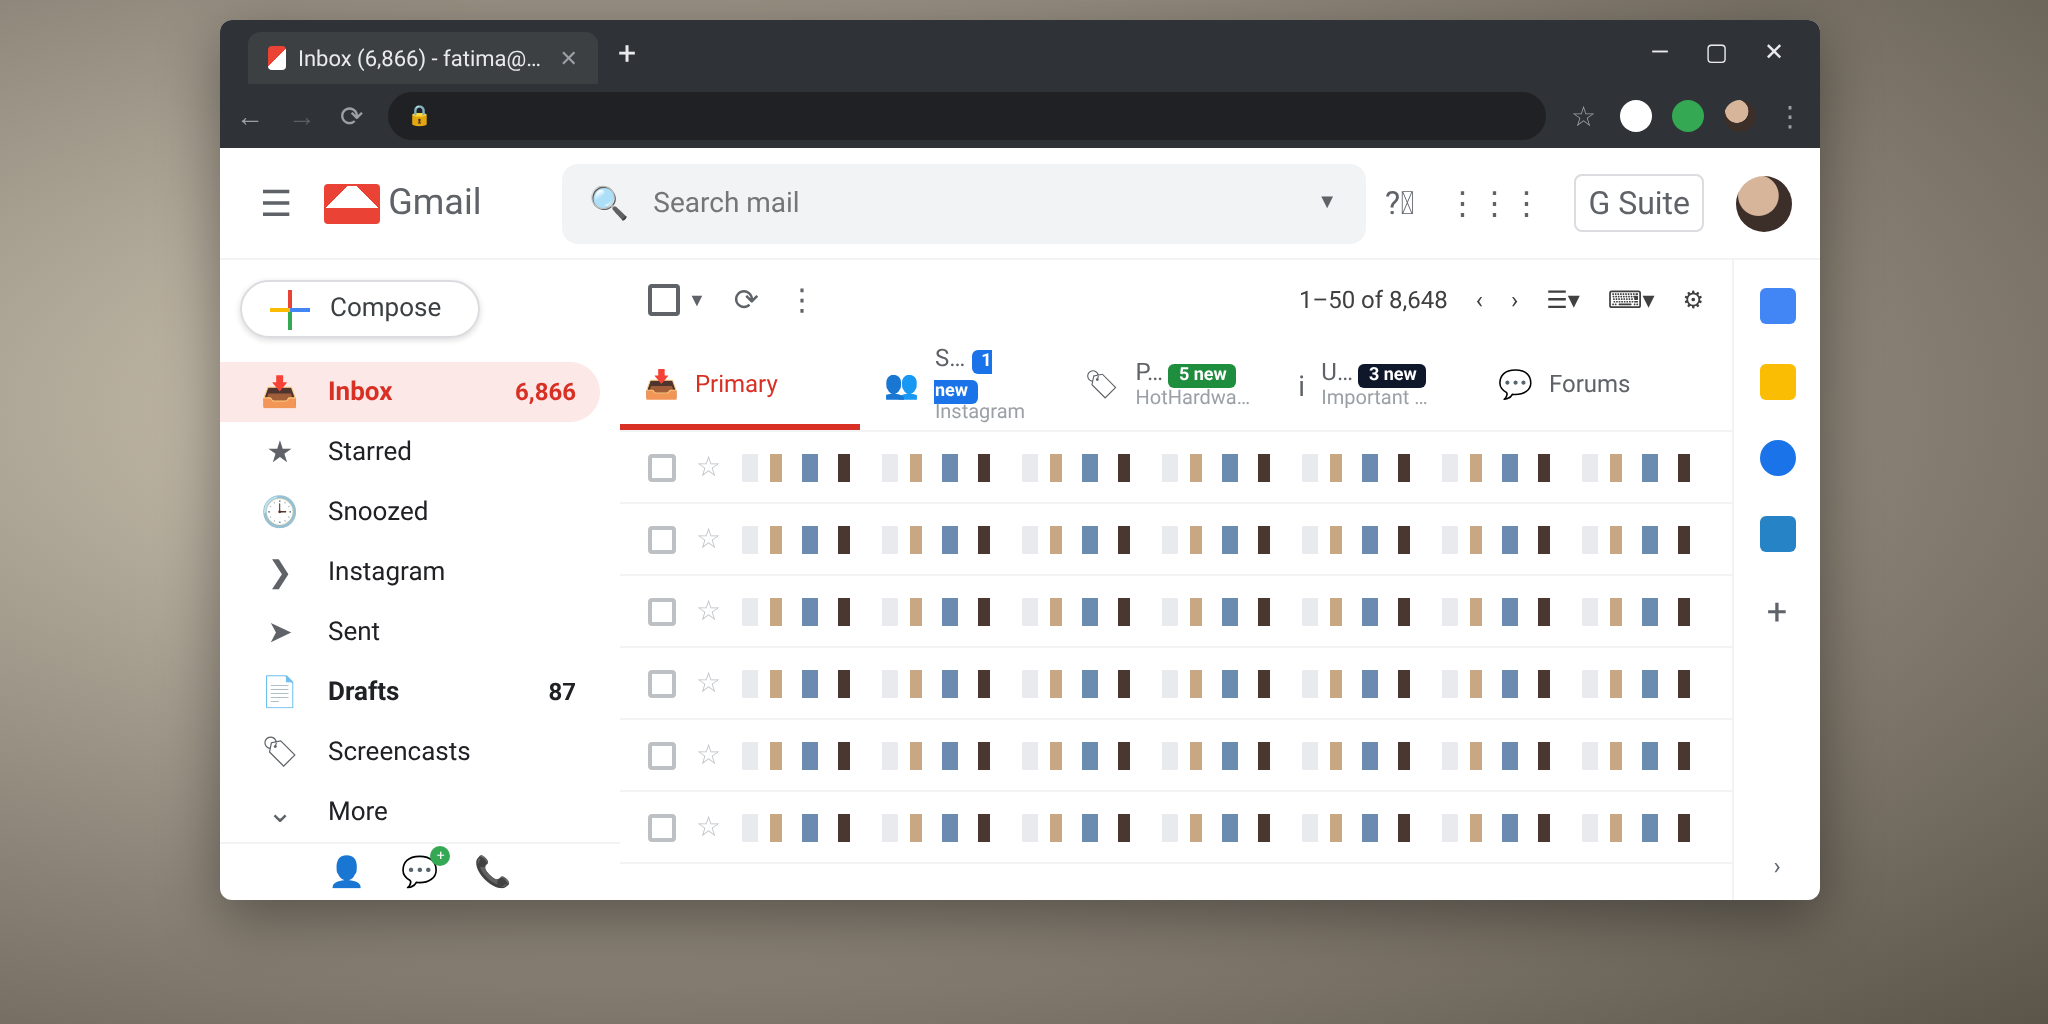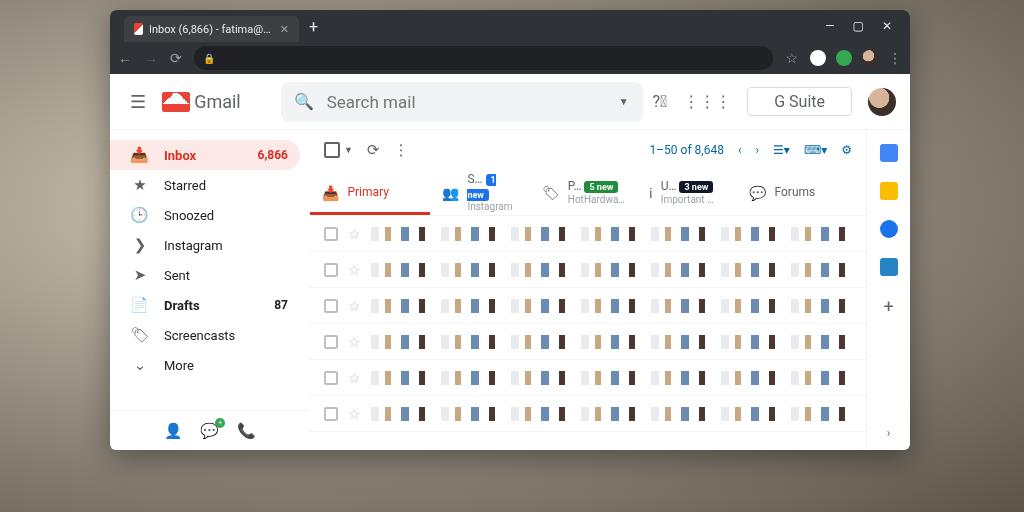--- a/index.html
+++ b/index.html
@@ -20,25 +20,25 @@
 .url{color:#e8eaed;font-size:12px}
 .addr-right{display:flex;gap:10px;align-items:center}
 .ext-icon{width:16px;height:16px;border-radius:50%}
 .gmail-header{height:56px;display:flex;align-items:center;padding:0 14px;gap:10px;border-bottom:1px solid #f1f3f4}
 .hamburger{color:#5f6368;font-size:18px;cursor:pointer;padding:6px}
 .gmail-logo{display:flex;align-items:flex-end;gap:4px}
 .gmail-m{width:28px;height:20px;position:relative}
 .gmail-m::before{content:"";position:absolute;inset:0;background:linear-gradient(135deg,#ea4335 0 25%,transparent 25%),linear-gradient(-135deg,#ea4335 0 25%,transparent 25%),linear-gradient(#fff 60%,#ea4335 60%);border:1px solid #ea4335;border-radius:2px}
 .gmail-text{font-size:18px;color:#5f6368}
 .searchbox{flex:1;max-width:420px;height:40px;background:#f1f3f4;border-radius:8px;display:flex;align-items:center;padding:0 14px;gap:12px;margin-left:30px}
-.searchbox input{border:none;background:transparent;outline:none;font-size:17px;color:#5f6368;flex:1}
+.searchbox input{border:none;background:transparent;outline:none;font-size:14px;color:#5f6368;flex:1}
 .search-dd{color:#5f6368;font-size:10px;cursor:pointer}
 .hdr-right{margin-left:auto;display:flex;align-items:center;gap:16px}
 .hdr-icon{color:#5f6368;font-size:16px;cursor:pointer}
-.gsuite{border:1px solid #dadce0;border-radius:4px;padding:4px 26px;font-size:16px;color:#5f6368;display:flex;align-items:center}
+.gsuite{border:1px solid #dadce0;border-radius:4px;padding:4px 6px;font-size:16px;color:#5f6368;display:flex;align-items:center}
 .avatar{width:28px;height:28px;border-radius:50%;background:radial-gradient(circle at 40% 35%,#d7b59a 0 40%,#3c2e28 42%);cursor:pointer}
 .body-area{flex:1;display:flex;overflow:hidden}
 .sidebar{width:200px;display:flex;flex-direction:column;padding-top:10px}
 .compose{margin:0 0 12px 10px;height:40px;width:120px;border:1px solid #dadce0;border-radius:22px;display:flex;align-items:center;gap:10px;padding:0 14px;box-shadow:0 1px 3px rgba(0,0,0,.15);cursor:pointer}
 .plus{width:20px;height:20px;position:relative}
 .plus::before,.plus::after{content:"";position:absolute;background:#ea4335}
 .plus::before{left:9px;top:0;width:2px;height:20px;background:linear-gradient(#ea4335 50%,#34a853 50%)}
 .plus::after{top:9px;left:0;height:2px;width:20px;background:linear-gradient(90deg,#fbbc04 50%,#4285f4 50%)}
 .compose-text{font-size:13px;color:#3c4043}
 .nav-item{height:30px;display:flex;align-items:center;padding:0 12px 0 22px;gap:16px;font-size:13px;color:#202124;cursor:pointer;border-radius:0 15px 15px 0;margin-right:10px}
@@ -48,21 +48,21 @@
 .nav-item.active .nav-icon-s{color:#d93025}
 .nav-count{margin-left:auto;font-size:12px}
 .sidebar-footer{margin-top:auto;height:40px;display:flex;align-items:center;justify-content:center;gap:18px;border-top:1px solid #f1f3f4}
 .sf-icon{color:#5f6368;font-size:15px;cursor:pointer;position:relative}
 .sf-badge{position:absolute;top:-4px;right:-6px;width:10px;height:10px;background:#34a853;border-radius:50%;font-size:7px;color:#fff;display:flex;align-items:center;justify-content:center}
 .main{flex:1;display:flex;flex-direction:column;overflow:hidden}
 .toolbar{height:40px;display:flex;align-items:center;gap:14px;padding:0 14px}
 .tb-check{width:16px;height:16px;border:2px solid #5f6368;border-radius:2px;cursor:pointer}
 .tb-dd{color:#5f6368;font-size:9px;margin-left:-10px;cursor:pointer}
 .tb-icon{color:#5f6368;font-size:15px;cursor:pointer}
-.tb-right{margin-left:auto;display:flex;align-items:center;gap:14px;font-size:12px;color:#0369a1}
+.tb-right{margin-left:auto;display:flex;align-items:center;gap:14px;font-size:12px;color:#404040}
 .tabs{height:46px;display:flex;border-bottom:1px solid #f1f3f4}
 .tab-i{flex:0 0 120px;display:flex;align-items:center;gap:8px;padding:0 12px;font-size:12px;color:#5f6368;cursor:pointer;position:relative}
 .tab-i.small{flex:0 0 100px}
 .tab-i.active{color:#d93025}
 .tab-i.active::after{content:"";position:absolute;bottom:0;left:0;right:0;height:3px;background:#d93025}
 .tab-icon{font-size:14px}
 .tab-lbl{display:flex;flex-direction:column;line-height:1.2}
 .tab-sub{font-size:10px;color:#9aa0a6}
 .badge{font-size:9px;color:#fff;padding:1px 5px;border-radius:3px;font-weight:700}
 .bg-blue{background:#1a73e8}.bg-green{background:#1e8e3e}.bg-orange{background:#0f172a}
@@ -126,20 +126,24 @@
       <span class="hdr-icon">⋮⋮⋮</span>
       <div class="gsuite">
           <span>G Suite</span>
         </div>
       <div class="avatar"></div>
     </div>
   </div>
 
   <div class="body-area">
     <div class="sidebar">
+      <div class="compose">
+        <div class="plus"></div>
+        <span class="compose-text">Compose</span>
+      </div>
       <div id="nav-list">
           <div class="nav-item active bold">
             <span class="nav-icon-s">📥</span>
             <span>Inbox</span>
             <span class="nav-count">6,866</span>
           </div>
           <div class="nav-item">
             <span class="nav-icon-s">★</span>
             <span>Starred</span>
           </div>

